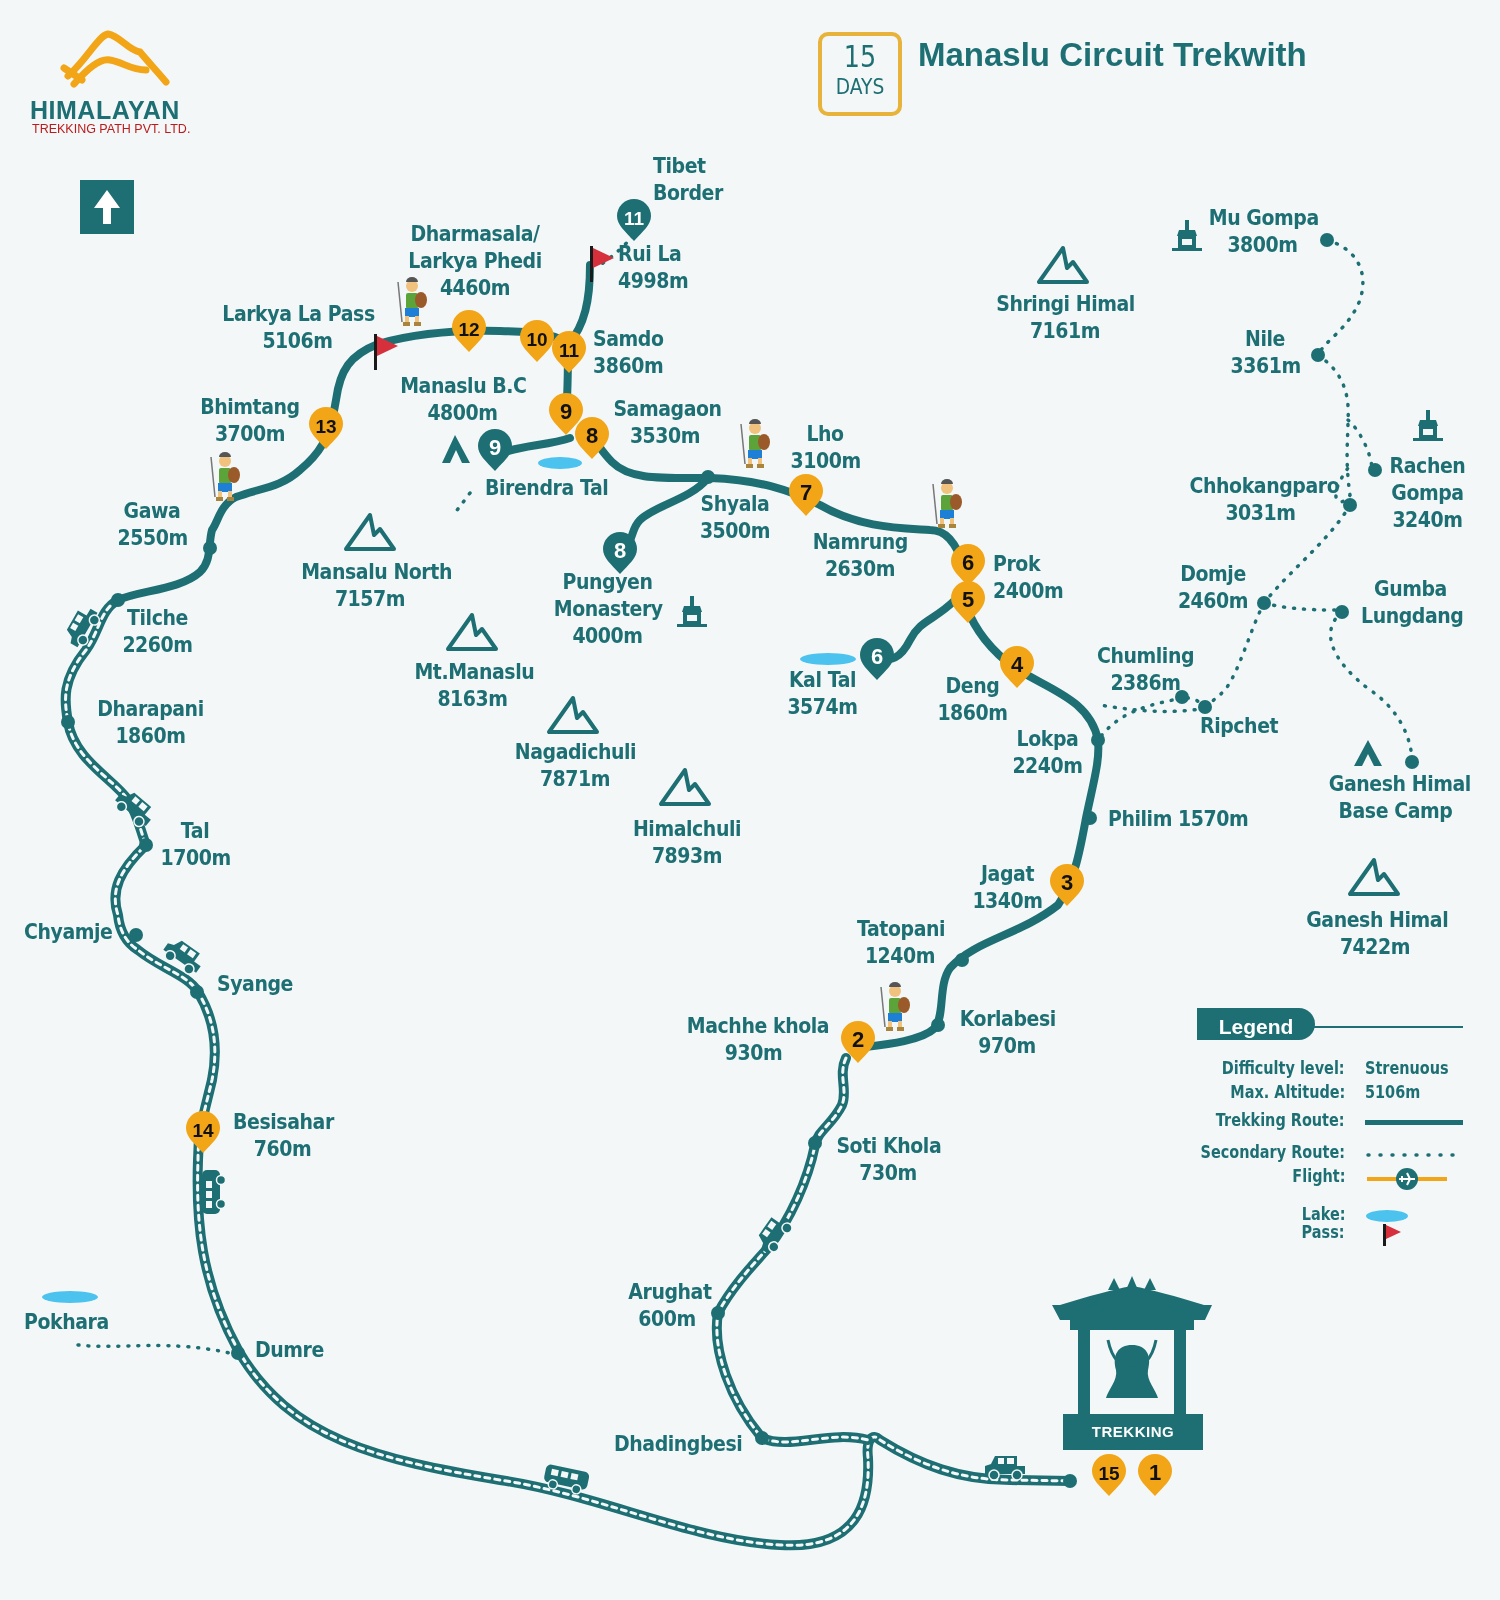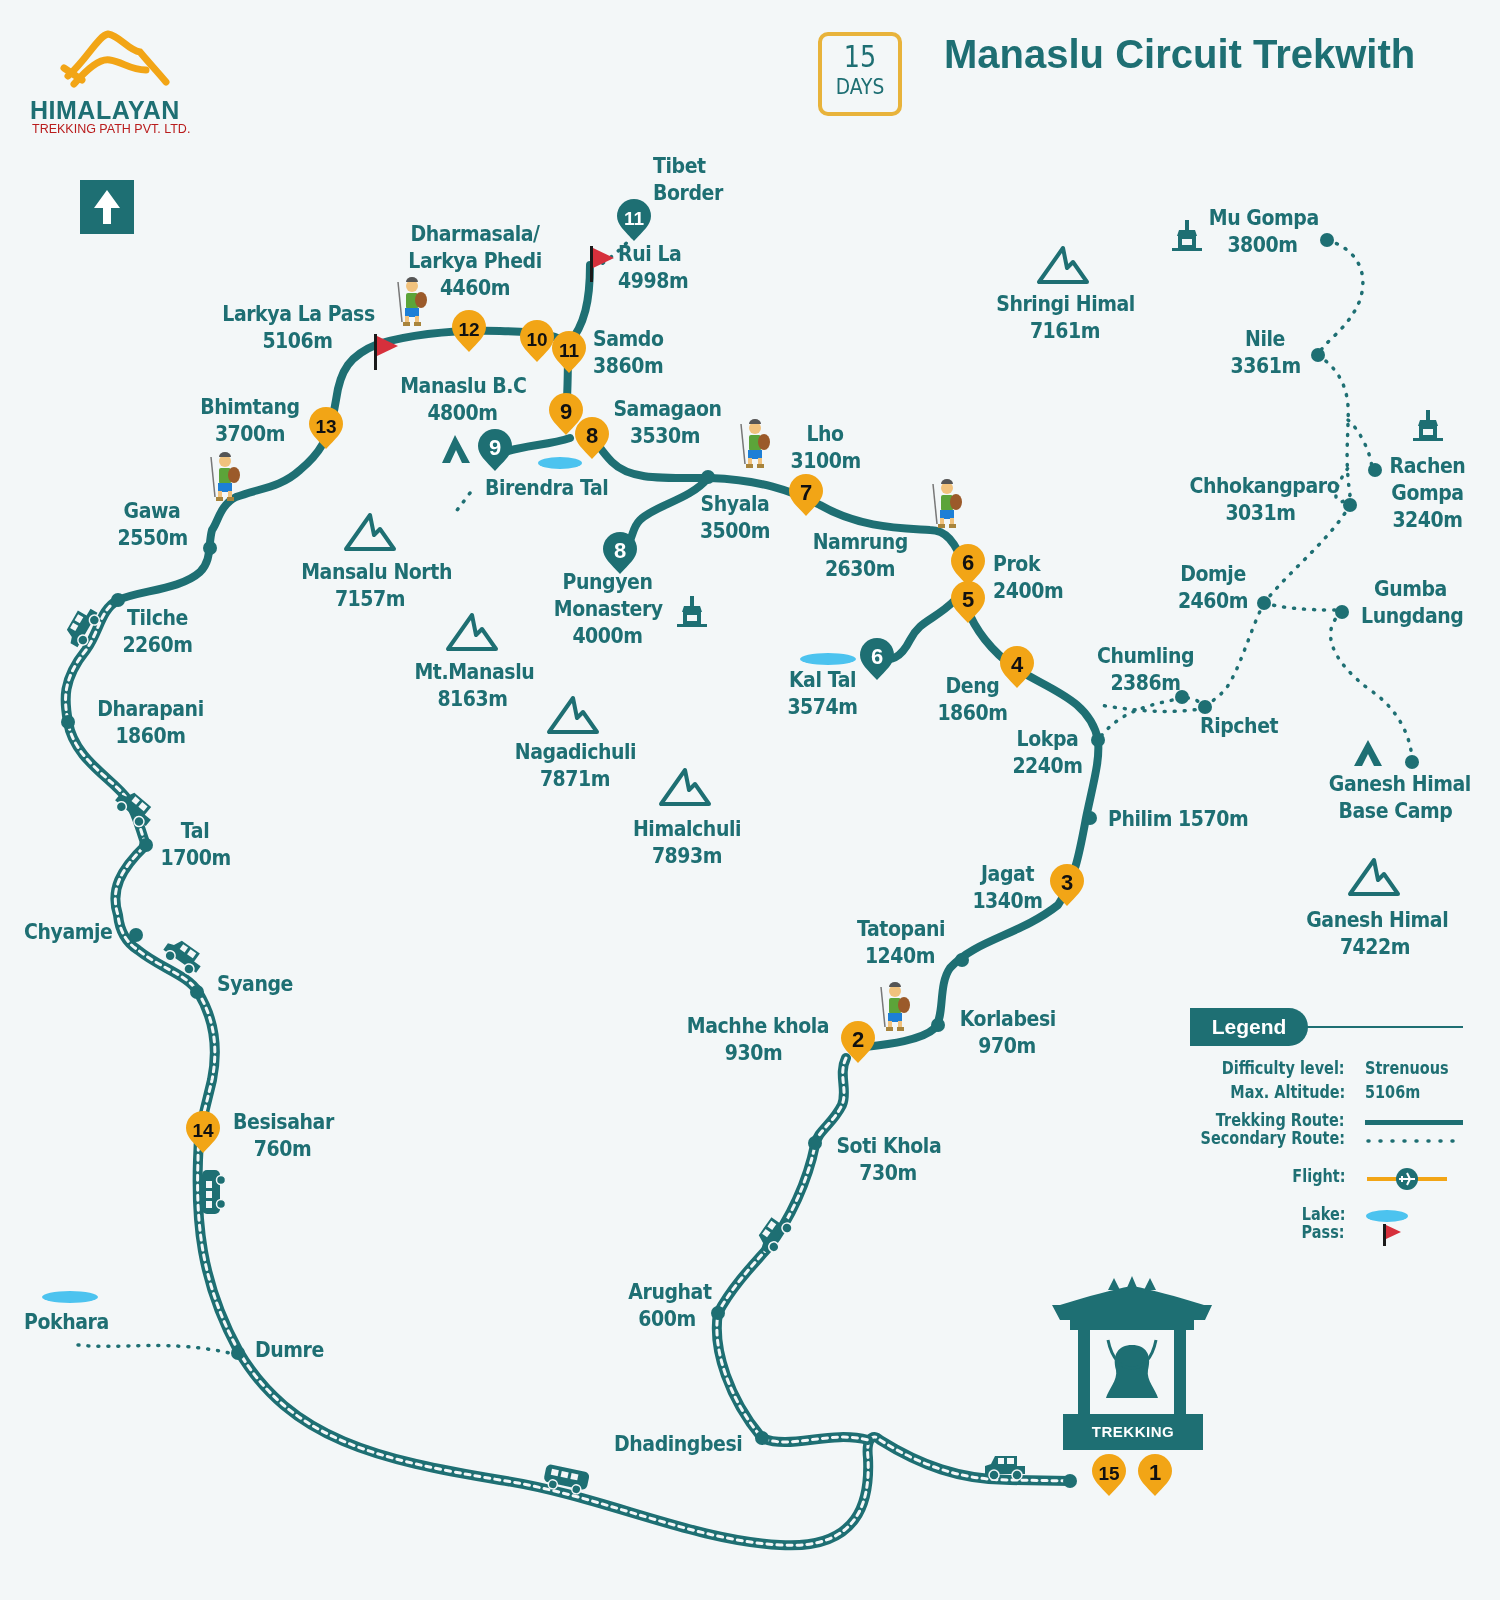--- a/index.html
+++ b/index.html
@@ -10,23 +10,23 @@
   .lbl.c { text-align:center; transform-origin:center top; }
   .lbl span { display:block; }
   svg.map { position:absolute; left:0; top:0; }
   .logo { position:absolute; left:28px; top:28px; width:180px; }
   .logo-main { position:absolute; left:30px; top:96px; font-family:Liberation Sans, sans-serif; font-weight:900; font-size:25px; color:#1e6f73; letter-spacing:0.5px; }
   .logo-sub { position:absolute; left:32px; top:122px; font-family:"Liberation Sans", sans-serif; font-size:12.5px; color:#b91c1c; }
   .north { position:absolute; left:80px; top:180px; width:54px; height:54px; background:#1e6f73; }
   .days { position:absolute; left:818px; top:32px; width:84px; height:84px; border:4px solid #e8b33b; border-radius:10px; box-sizing:border-box; text-align:center; color:#1e6f73; background:#f3f7f8; }
   .days .n { font-family:"DejaVu Sans", sans-serif; font-size:30px; line-height:34px; display:block; margin-top:4px; transform:scaleX(0.85); }
   .days .u { font-family:"DejaVu Sans", sans-serif; font-size:22px; line-height:26px; display:block; transform:scaleX(0.85); }
-  .title { position:absolute; left:918px; top:34px; font-family:"Liberation Sans", sans-serif; font-weight:900; font-size:40px; line-height:41px; color:#1e6f73;margin-left:26px; }
+  .title { position:absolute; left:918px; top:34px; font-family:"Liberation Sans", sans-serif; font-weight:900; font-size:33px; line-height:41px; color:#1e6f73; }
   .legend { position:absolute; left:1185px; top:1008px; width:280px; }
-  .legend-head { position:absolute; left:5px; top:0; width:118px; height:38px; background:#1e6f73; border-radius:0 20px 20px 0; color:#fff;
+  .legend-head { position:absolute; left:12px; top:0; width:118px; height:32px; background:#1e6f73; border-radius:0 20px 20px 0; color:#fff;
                  font-family:"Liberation Sans", sans-serif; font-weight:bold; font-size:21px; line-height:38px; text-align:center; }
   .legend-line { position:absolute; left:118px; top:18px; width:160px; height:2px; background:#1e6f73; }
   .lg-row { position:absolute; left:0; width:280px; height:26px; font-family:"DejaVu Sans", sans-serif; font-size:17px; font-weight:bold; color:#1e6f73; }
   .lg-row .k { position:absolute; right:120px; white-space:nowrap; transform:scaleX(0.85); transform-origin:right center; }
   .lg-row .v { position:absolute; left:180px; white-space:nowrap; transform:scaleX(0.85); transform-origin:left center; }
   .pin-y text, .pin-g text { font-family:"Liberation Sans", sans-serif; font-weight:900; }
   .ktm-label { position:absolute; left:1063px; top:1414px; width:140px; height:36px; background:#1e6f73; color:#fff; text-align:center;
                font-family:"Liberation Sans", sans-serif; font-weight:bold; font-size:15px; line-height:36px; letter-spacing:0.5px; }
 </style>
 </head>
@@ -513,21 +513,21 @@
   <div class="lg-row" style="top:74px;">
     <span class="k">Max. Altitude:</span>
     <span class="v">5106m</span>
   </div>
   <div class="lg-row" style="top:102px;">
     <span class="k">Trekking Route:</span>
     <svg style="position:absolute;left:180px;top:8px;" width="100" height="10">
       <rect x="0" y="2" width="98" height="5" fill="#1e6f73"></rect>
       </svg>
   </div>
-  <div class="lg-row" style="top:120px;">
+  <div class="lg-row" style="top:134px;">
     <span class="k">Secondary Route:</span>
     <svg style="position:absolute;left:180px;top:8px;" width="100" height="10">
       <line x1="3" y1="5" x2="98" y2="5" stroke="#1e6f73" stroke-width="3.5" stroke-linecap="round" stroke-dasharray="1 11"></line>
       </svg>
   </div>
   <div class="lg-row" style="top:158px;">
     <span class="k">Flight:</span>
     <svg style="position:absolute;left:180px;top:0;" width="85" height="26">
       <rect x="2" y="11" width="80" height="4" fill="#f2a516"></rect>
       <circle cx="42" cy="13" r="11" fill="#1e6f73"></circle>

